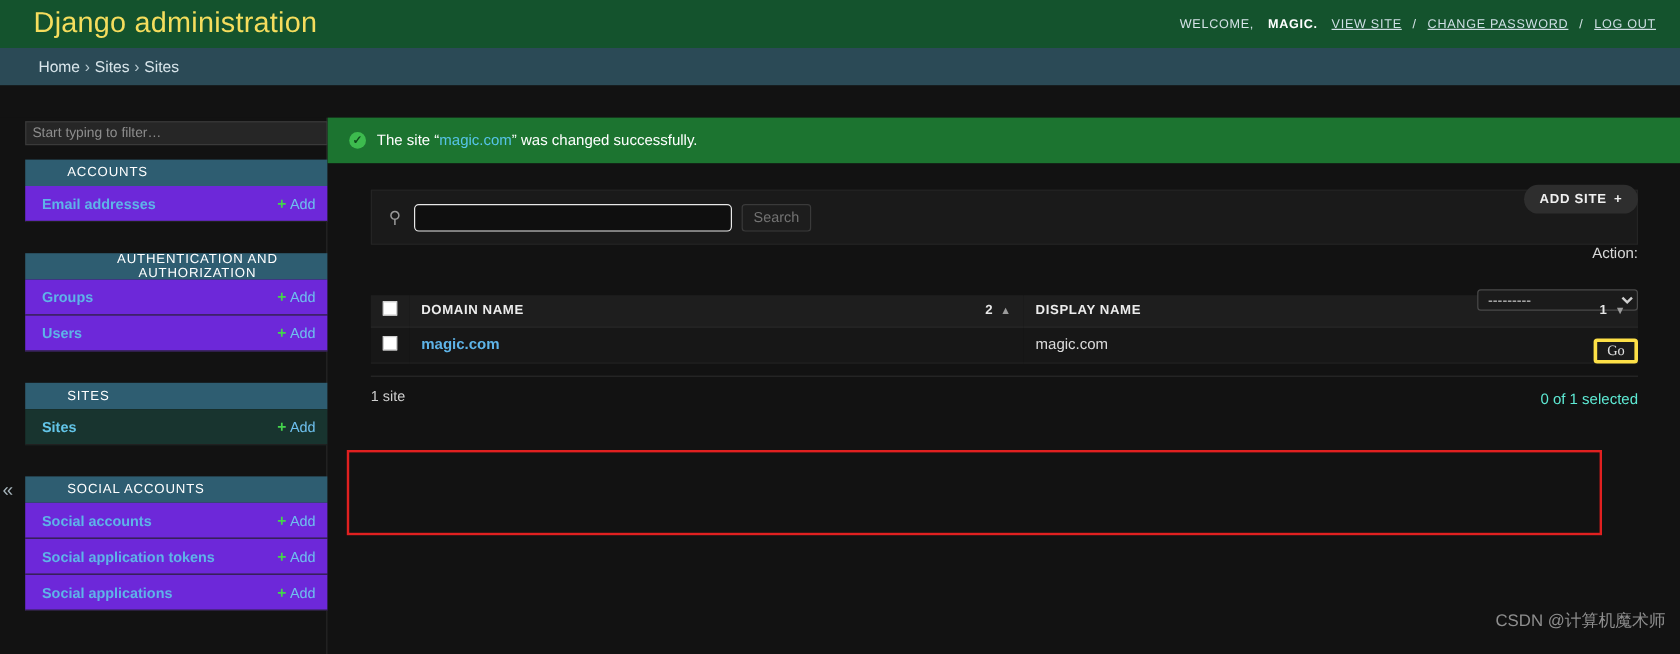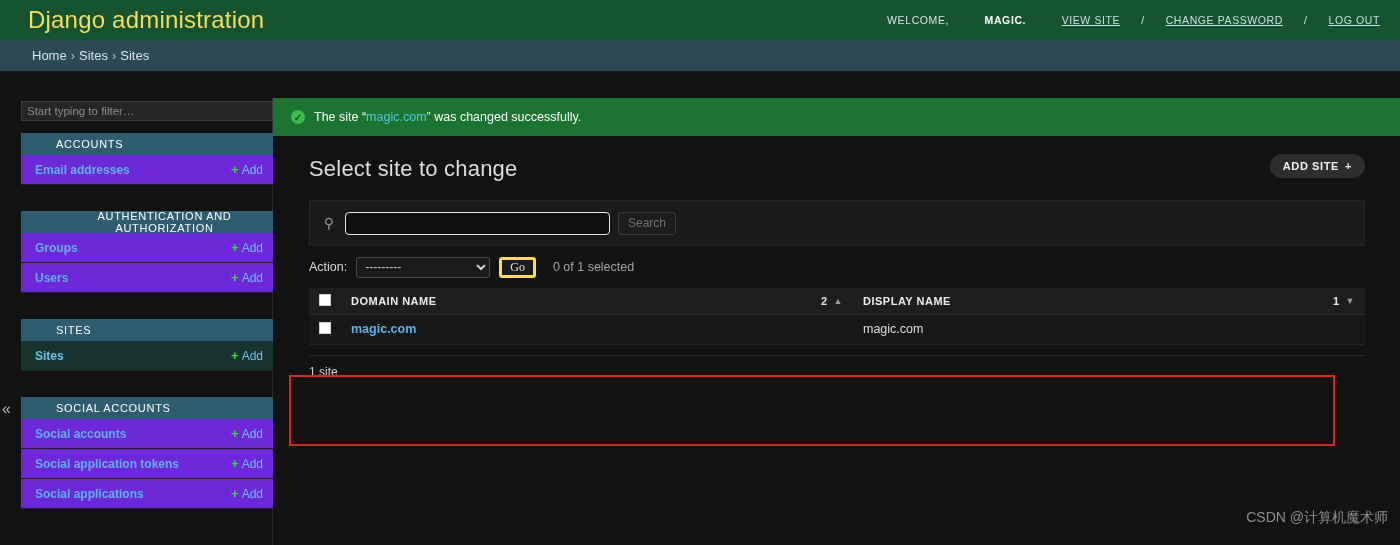--- a/index.html
+++ b/index.html
@@ -18,21 +18,21 @@
     background: #14532d;
     display: flex; align-items: center;
     padding: 0 20px 0 28px;
     position: relative;
   }
   #branding { font-size: 24px; color: #f5dd5d; font-weight: 300; letter-spacing: .2px; line-height: 1; }
   #user-tools {
     margin-left: auto;
     font-size: 10.5px; letter-spacing: .6px;
     color: #d6e3e8; text-transform: uppercase;
-    display: flex; align-items: flex-start; gap: 16px;
+    display: flex; align-items: flex-start; gap: 4px;
     white-space: nowrap;
   }
   #user-tools .uname { font-weight: bold; color: #ffffff; }
   #user-tools a { color: #cfdfe5; text-decoration: underline; }
   #user-tools .sep { padding: 0 5px; }
 
   
   #breadcrumbs {
     height: 31px;
     background: #2b4a56;
@@ -158,37 +158,37 @@
     outline: none;
   }
   #search-submit {
     margin-left: 8px; height: 23px; padding: 0 9px;
     background: #1d1d1d; color: #737373;
     border: 1px solid #3a3a3a; border-radius: 3px;
     font-size: 12px; cursor: pointer;
     font-family: "Liberation Sans", sans-serif;
   }
 
-  #actions-bar { display: flex; align-items: center; height: 42px; gap: 9px; }
+  #actions-bar { display: flex; align-items: flex-end; height: 42px; gap: 23px; flex-direction: column; }
   .act-label { color: #d8d8d8; font-size: 12.5px; }
   #action-select {
     width: 134px; height: 21px;
     background: #1b1b1b; color: #cfcfcf;
     border: 1px solid #4a4a4a; border-radius: 3px;
     font-size: 12px; padding: 0 4px;
     font-family: "Liberation Sans", sans-serif;
   }
   #action-go {
     height: 21px; padding: 0 8px;
     background: #1b1b1b; color: #e0e0e0;
     border: 3px solid #fde047; border-radius: 3px;
     font-size: 12px; cursor: pointer;
     font-family: Liberation Serif, serif;
   }
-  .act-counter { color: #a3a3a3; font-size: 12.5px; margin-left: 8px; }
+  .act-counter { color: #5eead4; font-size: 12.5px; margin-left: 8px; }
 
   
   #result_list { width: 1056px; border-collapse: collapse; table-layout: fixed; }
   #result_list thead th {
     background: #1e1e1e;
     height: 26px;
     text-align: left;
     font-size: 11px; font-weight: bold; letter-spacing: .5px;
     color: #ececec; text-transform: uppercase;
     padding: 0 10px;
@@ -342,21 +342,20 @@
 
     <div id="messages">
       <span class="msg-ico">✓</span>
       <span class="msg-text">
         <span>The site “</span><a href="#">magic.com</a><span>” was changed successfully.</span>
       </span>
     </div>
 
     <div id="content">
 
-      <h1 id="content-title">Select site to change</h1>
 
       <button id="addsite-btn">
         <span>ADD SITE</span>
         <span>+</span>
       </button>
 
       <div id="toolbar">
         <span class="search-ico">⚲</span>
         <input id="searchbar" type="text" value="" style="">
         <button id="search-submit">Search</button>

